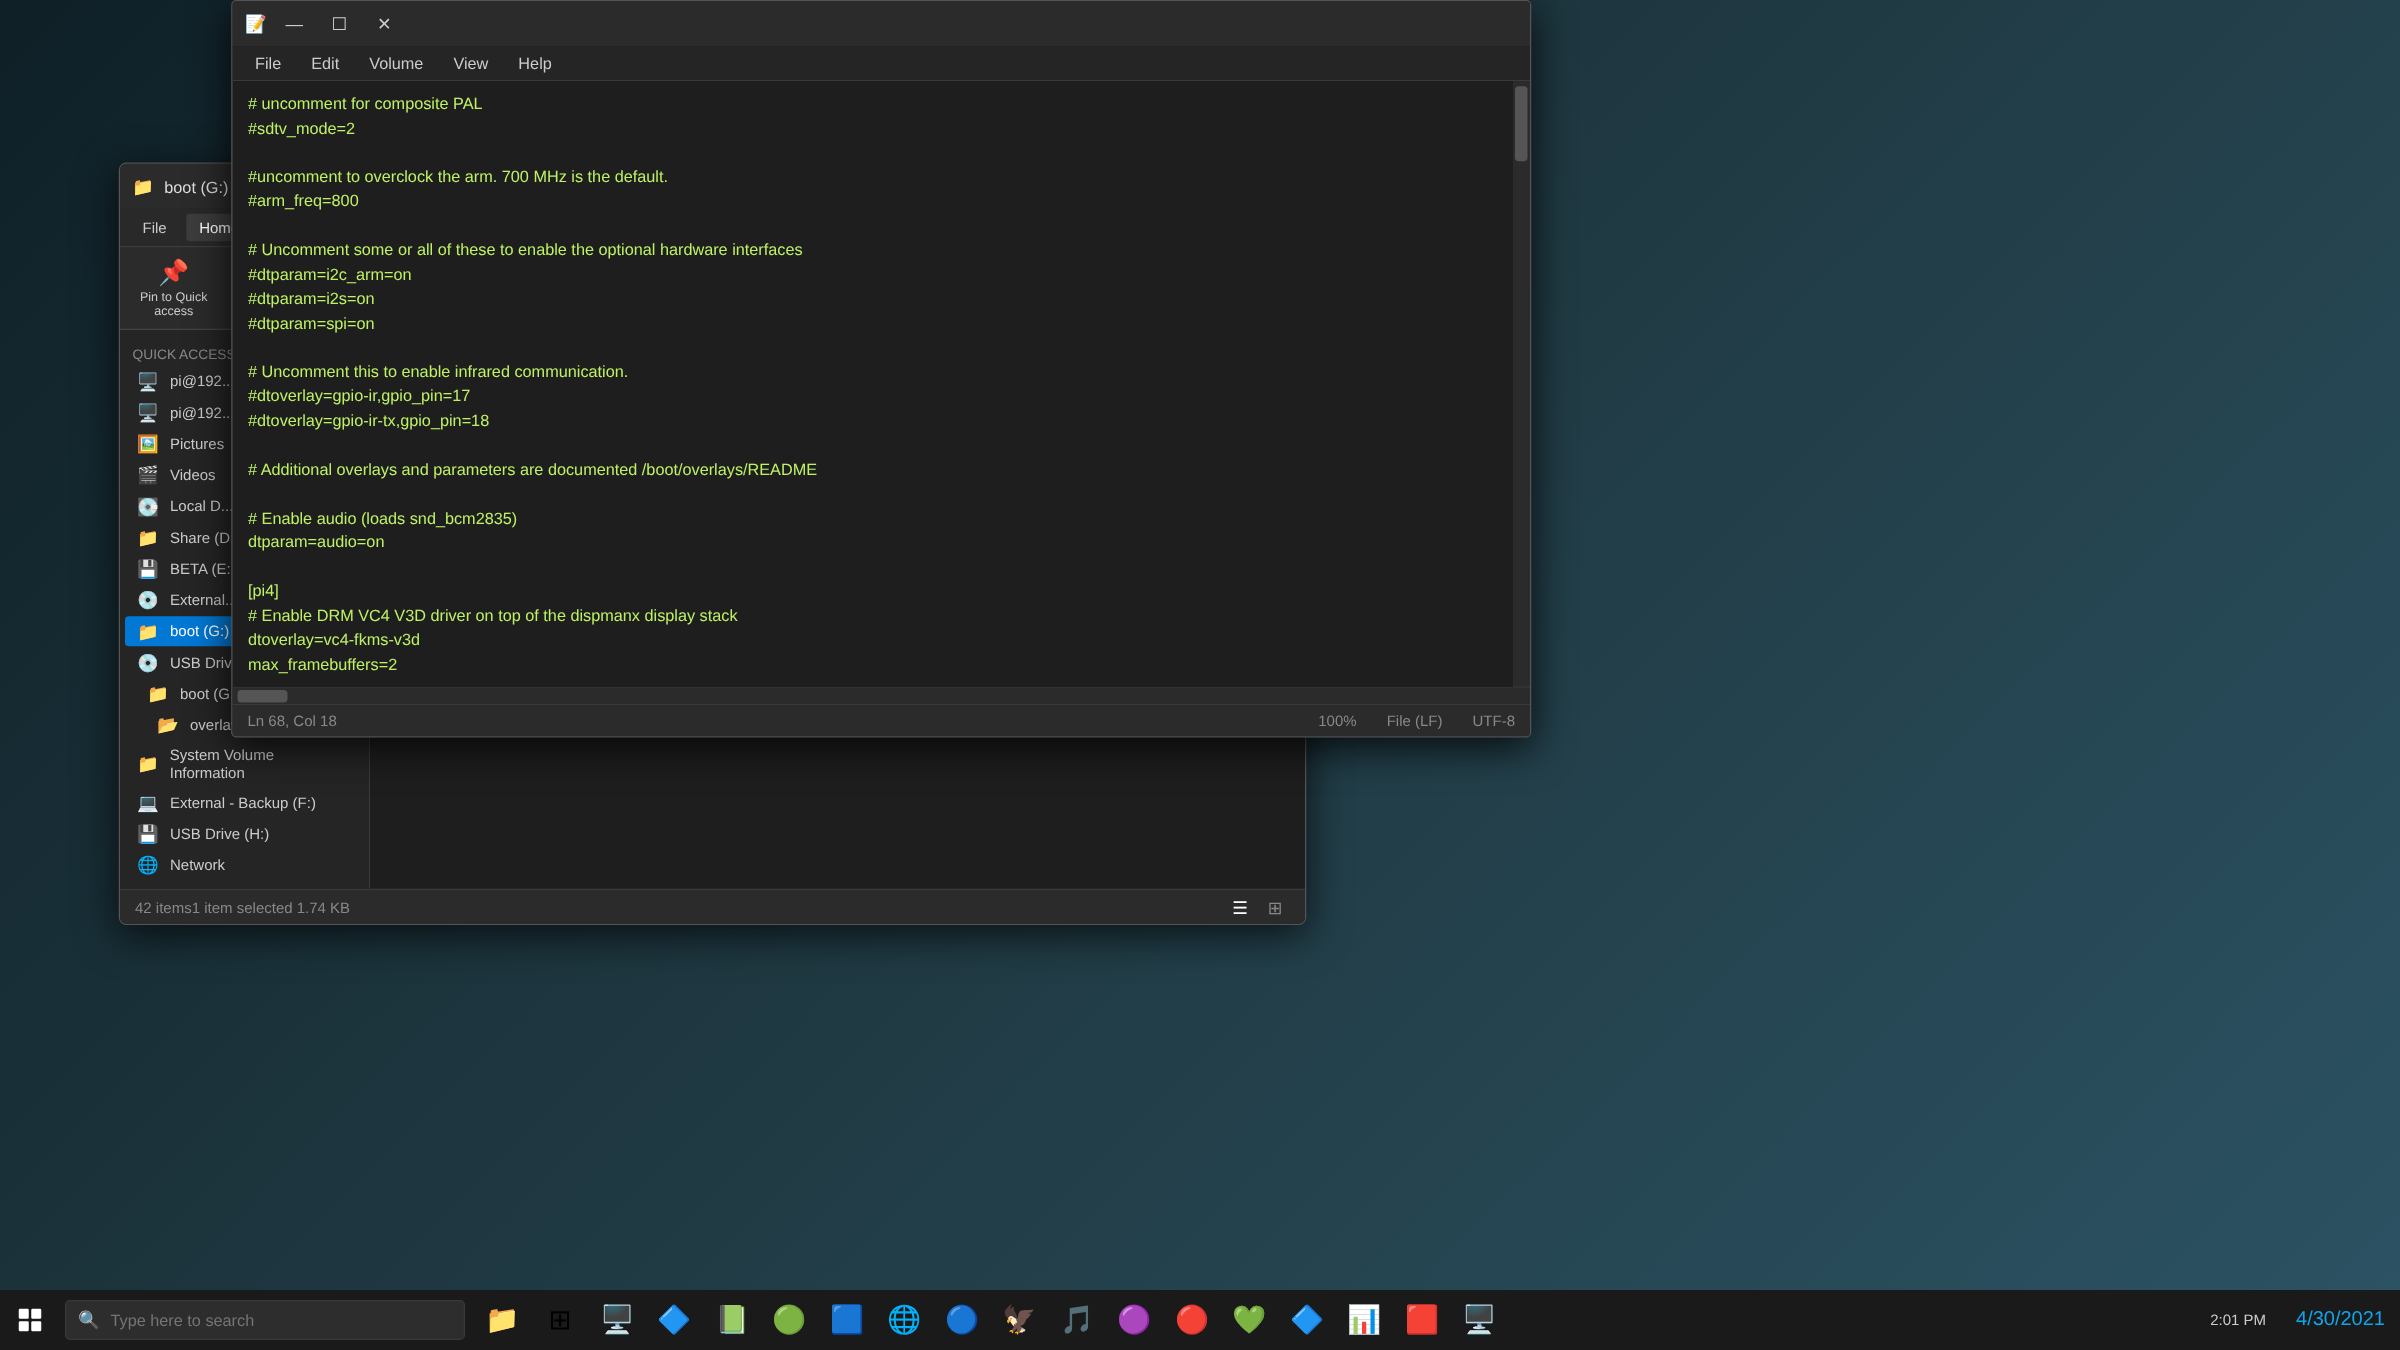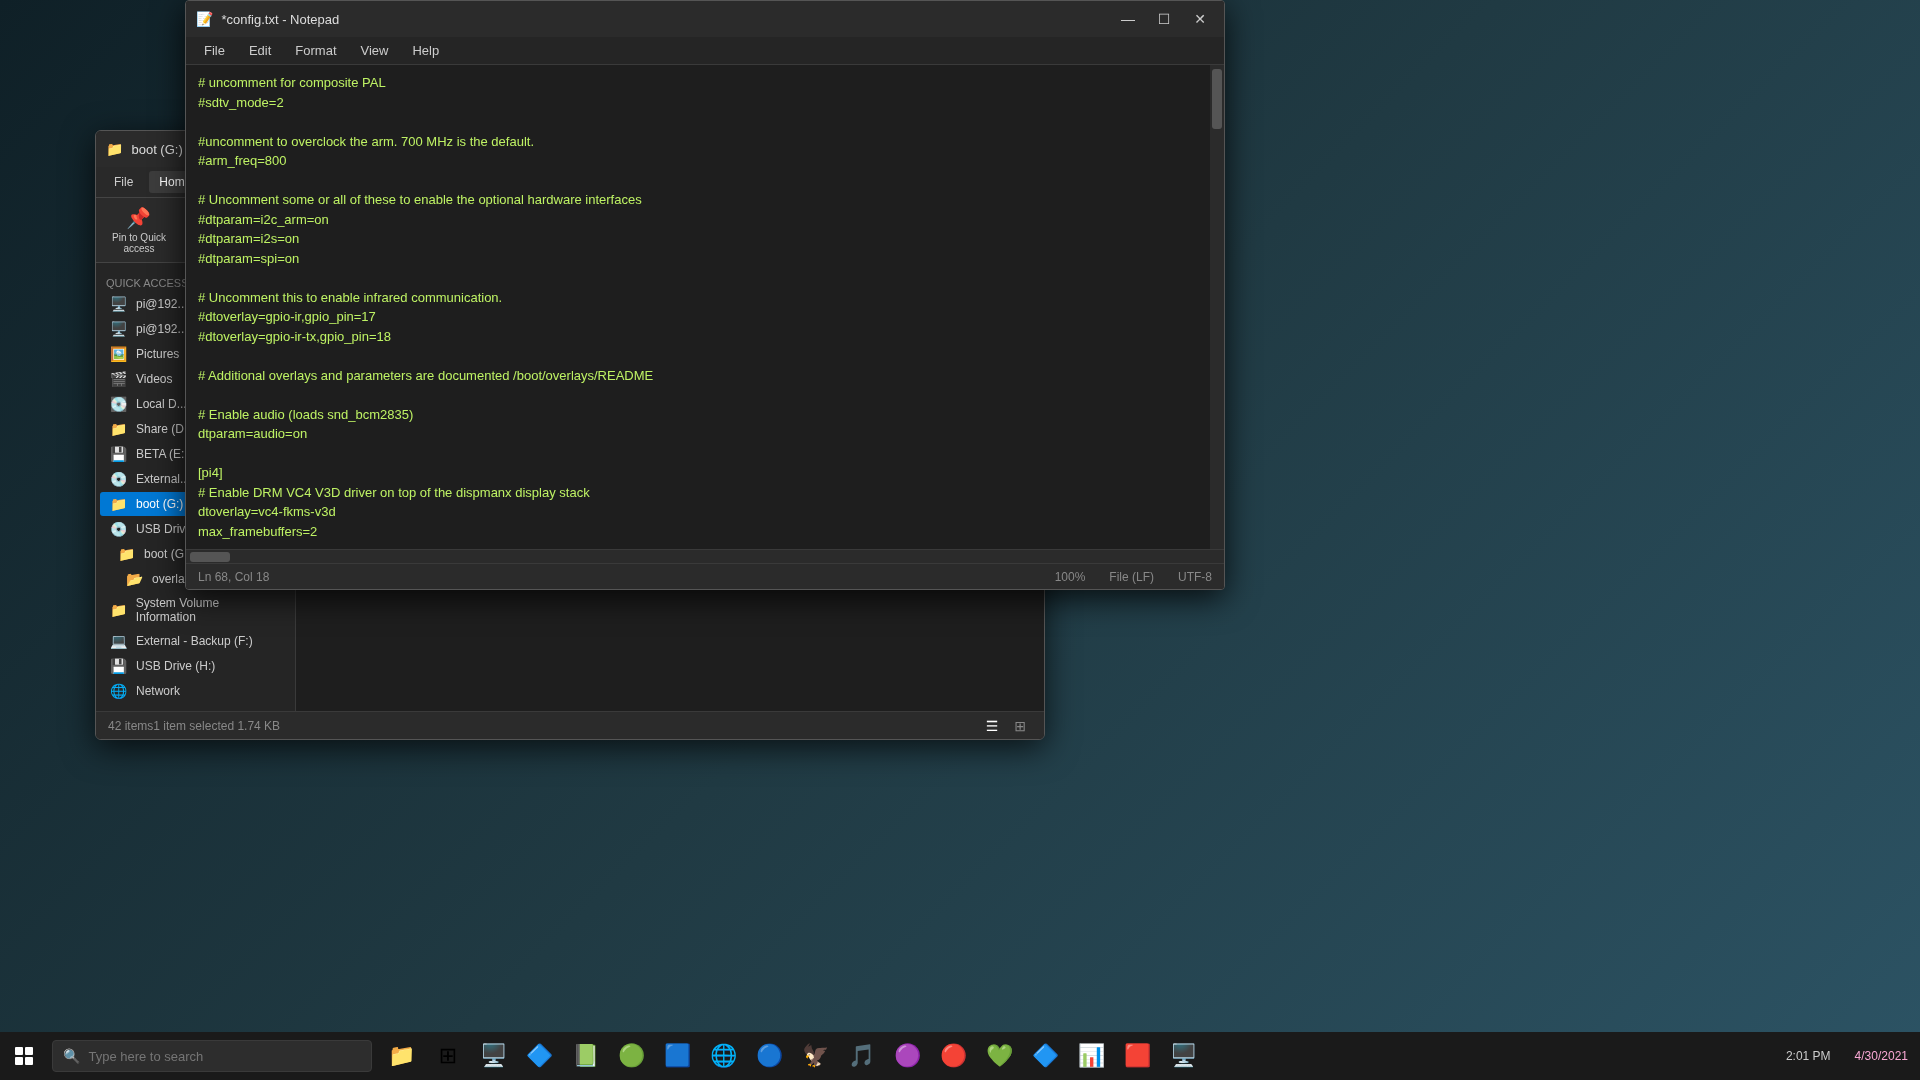--- a/index.html
+++ b/index.html
@@ -572,30 +572,29 @@
         <div class="view-btn active">☰</div>
         <div class="view-btn">⊞</div>
       </div>
     </div>
   </div>
 
   <div class="notepad">
 
     <div class="np-titlebar">
       <span class="np-title-icon">📝</span>
-      <span class="np-title-text">*config.txt - Notepad</span>
       <div class="np-win-btn">—</div>
       <div class="np-win-btn">☐</div>
       <div class="np-win-btn close">✕</div>
     </div>
 
     <div class="np-menubar">
       <div class="np-menu-item">File</div>
       <div class="np-menu-item">Edit</div>
-      <div class="np-menu-item">Format</div>
+      <div class="np-menu-item">Volume</div>
       <div class="np-menu-item">View</div>
       <div class="np-menu-item">Help</div>
     </div>
 
     <div class="np-content-area">
       <textarea class="np-textarea" spellcheck="false" style=""># uncomment for composite PAL
 #sdtv_mode=2
 
 #uncomment to overclock the arm. 700 MHz is the default.
 #arm_freq=800
@@ -675,16 +674,16 @@
       <div class="taskbar-app">🔴</div>
       <div class="taskbar-app">💚</div>
       <div class="taskbar-app">🔷</div>
       <div class="taskbar-app">📊</div>
       <div class="taskbar-app">🟥</div>
       <div class="taskbar-app">🖥️</div>
     </div>
 
     <div class="taskbar-tray">
       <span style="color:#ccc; font-size:12px;">2:01 PM</span>
-      <span style="color:#f9a8d4; font-size:12px;">4/30/2021</span>
+      <span style="color:#0ea5e9; font-size:16px;">4/30/2021</span>
     </div>
   </div>
 </div>
 
 </body></html>

